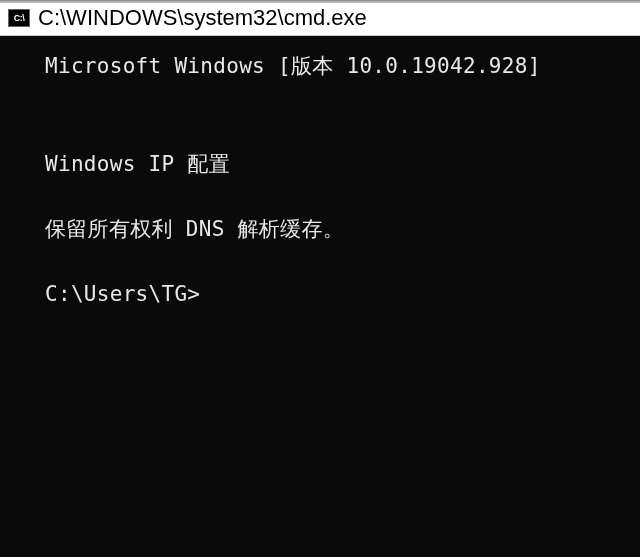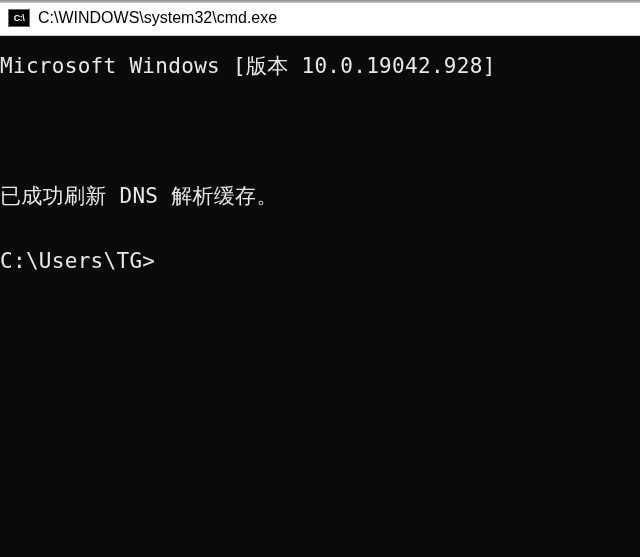--- a/index.html
+++ b/index.html
@@ -36,51 +36,53 @@
       align-items: center;
       justify-content: center;
       color: #fff;
       font-size: 9px;
       font-family: Arial, sans-serif;
       font-weight: bold;
       letter-spacing: -0.5px;
     }
     .title-text {
       font-family: "Segoe UI", "Microsoft YaHei", sans-serif;
-      font-size: 16px;
+      font-size: 22px;
       color: #000;
     }
     .terminal {
       background: #0a0a0a;
       color: #e8e8e8;
       padding: 14px 0 0 0;
       font-size: 21px;
       line-height: 1.55;
       height: calc(100% - 36px);
       font-family: "NSimSun", "SimSun", "Consolas", monospace;
       letter-spacing: 0.3px;
     }
     .terminal .line {
       white-space: pre;
       min-height: 1.55em;
+      padding-left: 45px;
     }
     .blank { height: 1.55em; }
   </style>
 </head>
 <body>
 
 <div class="titlebar">
   <div class="titlebar-top-edge"></div>
   <div class="cmd-icon">
     <span>C:\</span>
   </div>
   <div class="title-text">C:\WINDOWS\system32\cmd.exe</div>
 </div>
 
 <div class="terminal">
   <div class="line">Microsoft Windows [版本 10.0.19042.928]</div>
   <div class="blank"></div>
   <div class="blank"></div>
+  <div class="line">Windows IP 配置</div>
   <div class="blank"></div>
-  <div class="line">已成功刷新 DNS 解析缓存。</div>
+  <div class="line">保留所有权利 DNS 解析缓存。</div>
   <div class="blank"></div>
   <div class="line"><span>C:\Users\TG&gt;</span></div>
 </div>
 
 </body></html>

